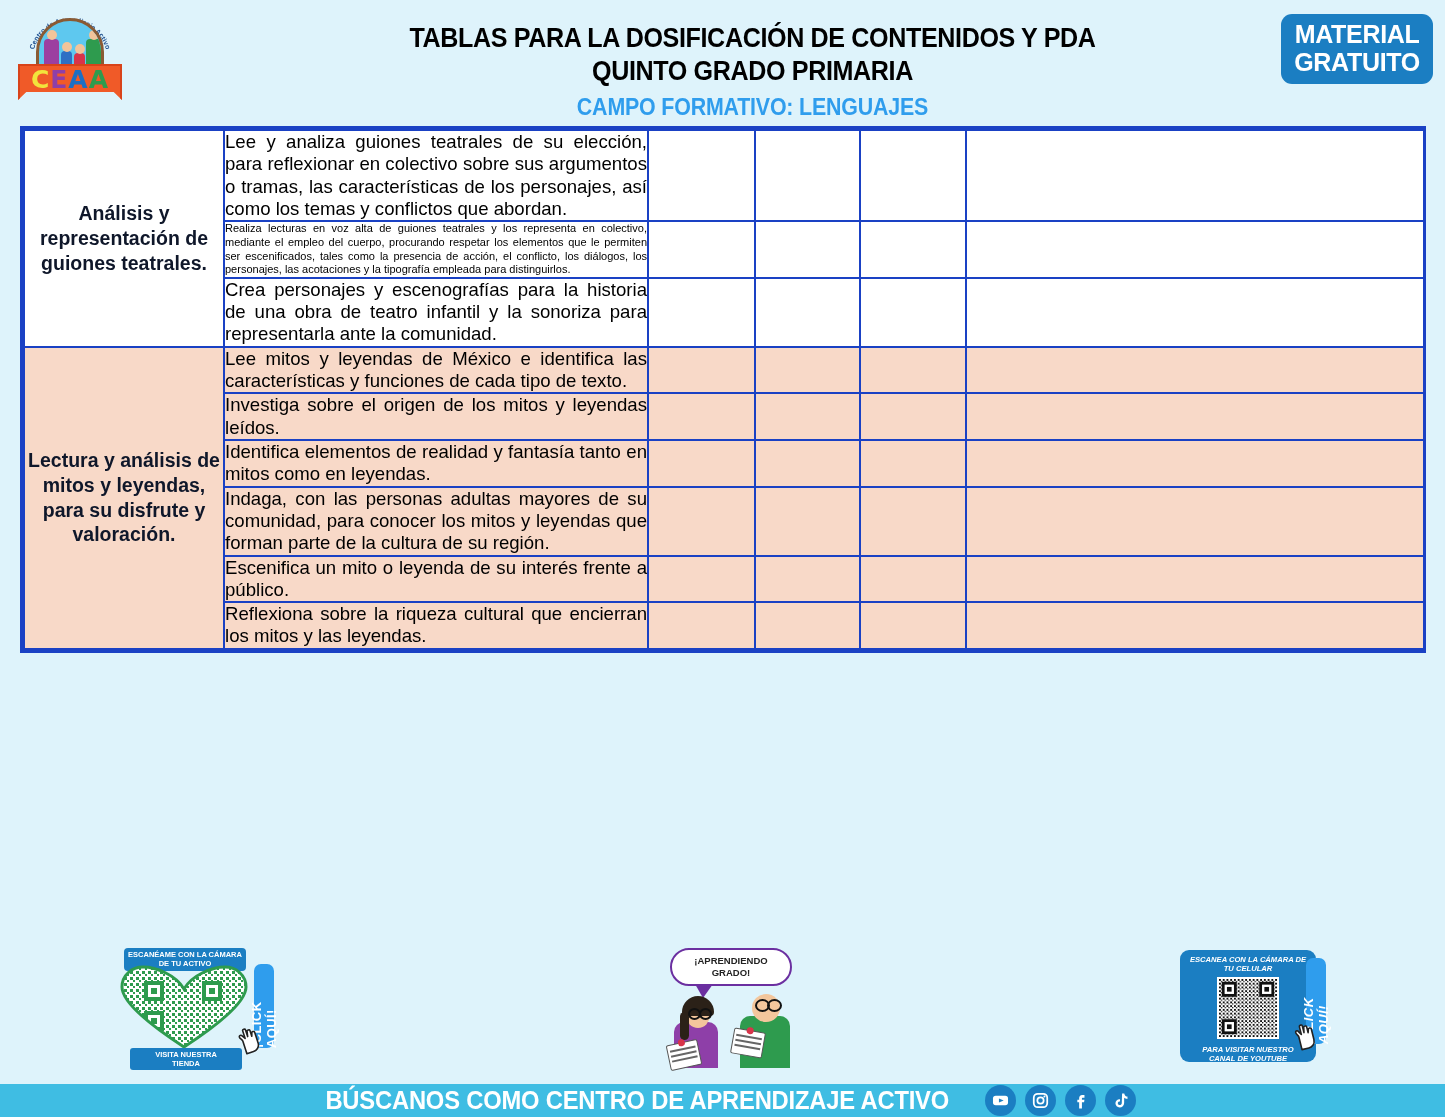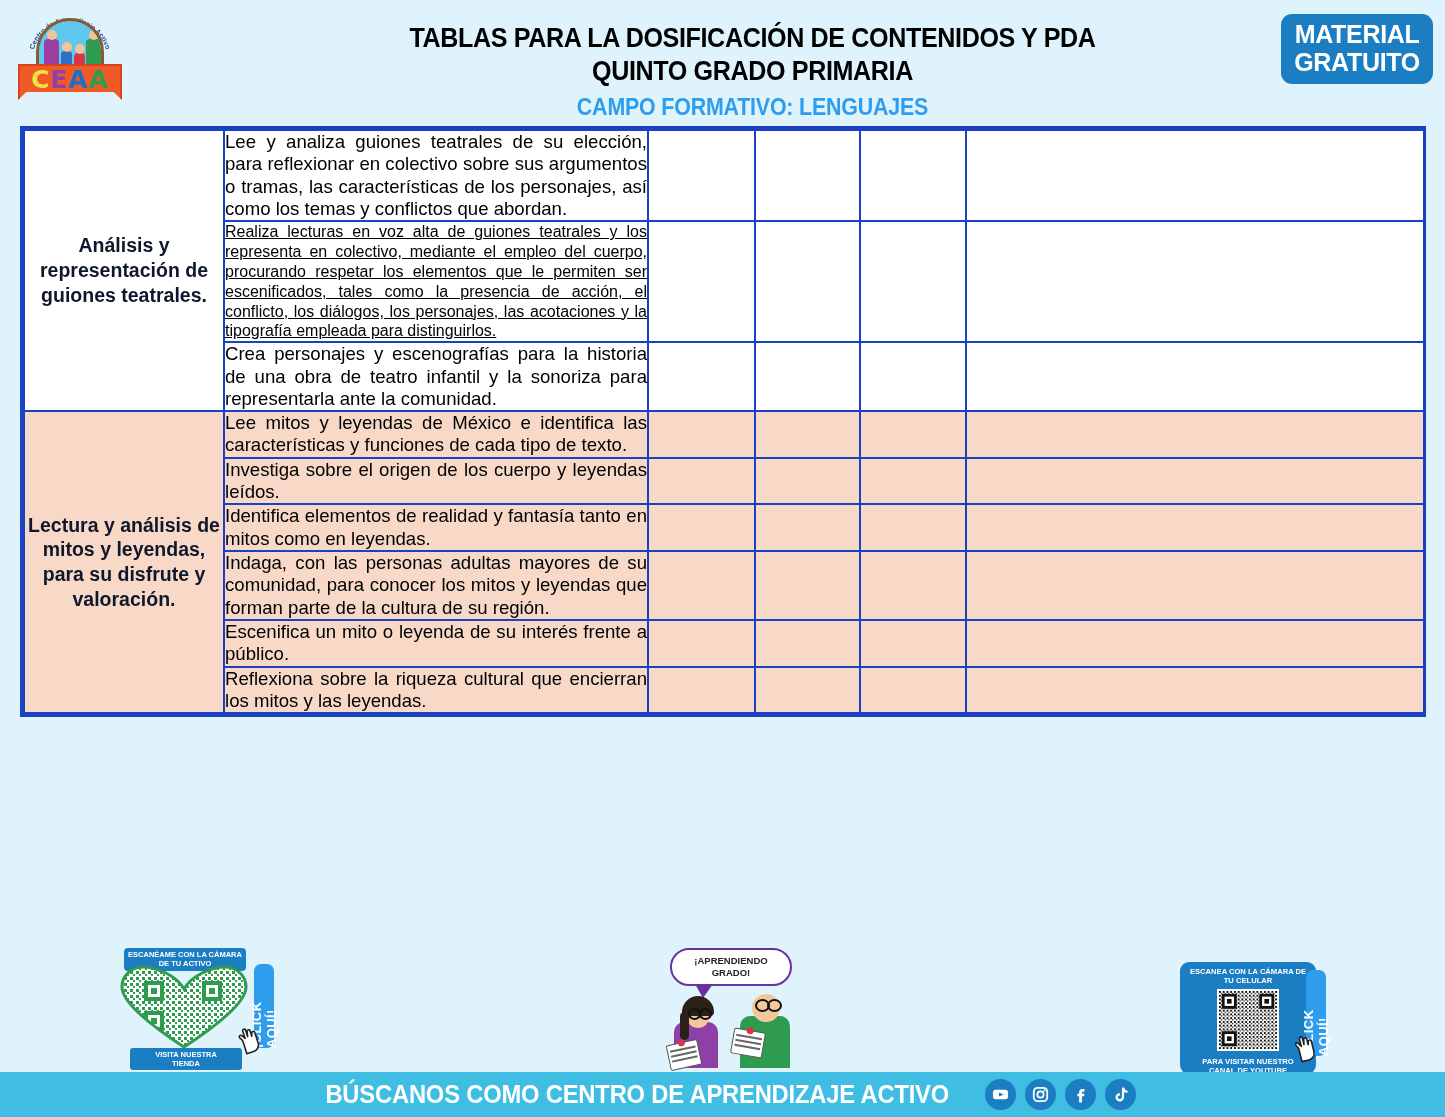--- a/index.html
+++ b/index.html
@@ -170,23 +170,22 @@
   td.pda {
     padding: 7px 8px 7px 6px;
     font-size: 18.6px;
     line-height: 1.2;
     text-align: justify;
     text-justify: inter-word;
     color: #000;
     vertical-align: top;
   }
   td.pda.small {
-    font-size: 16px;
+    font-size: 11px;
     line-height: 1.24;
-    text-decoration: underline;
   }
   td.blank { }
 
   .sec-white td { background: #ffffff; }
   .sec-peach td { background: #f8d9c8; }
 
   
   .footer-zone {
     position: absolute;
     left: 0;
@@ -353,23 +352,24 @@
     width: 7px;
     height: 7px;
     background: #d8344a;
     border-radius: 50%;
   }
 
   
   .qr-right {
     position: absolute;
     left: 1180px;
-    top: 16px;
+    top: 4px;
     width: 170px;
     height: 118px;
+    font-style: italic;
   }
   .qr-panel {
     position: absolute;
     left: 0;
     top: 2px;
     width: 136px;
     height: 112px;
     background: #1b7ec2;
     border-radius: 9px;
     box-sizing: border-box;
@@ -403,21 +403,21 @@
     height: 86px;
   }
   .hand.r { left: 108px; top: 74px; transform: rotate(-14deg); }
 
   
   .bottom-bar {
     position: absolute;
     left: 0;
     bottom: 0;
     width: 1445px;
-    height: 45px;
+    height: 33px;
     background: #3fbde3;
     display: flex;
     align-items: center;
     justify-content: center;
     gap: 12px;
   }
   .bottom-text {
     color: #fff;
     font-size: 25px;
     font-weight: bold;
@@ -519,21 +519,21 @@
         </tr>
         <tr class="sec-peach">
           <td class="topic" rowspan="6">Lectura y análisis de mitos y leyendas, para su disfrute y valoración.</td>
           <td class="pda">Lee mitos y leyendas de México e identifica las características y funciones de cada tipo de texto.</td>
           <td class="blank"></td>
           <td class="blank"></td>
           <td class="blank"></td>
           <td class="blank"></td>
         </tr>
         <tr class="sec-peach">
-          <td class="pda">Investiga sobre el origen de los cuerpo y leyendas leídos.</td>
+          <td class="pda">Investiga sobre el origen de los mitos y leyendas leídos.</td>
           <td class="blank"></td>
           <td class="blank"></td>
           <td class="blank"></td>
           <td class="blank"></td>
         </tr>
         <tr class="sec-peach">
           <td class="pda">Identifica elementos de realidad y fantasía tanto en mitos como en leyendas.</td>
           <td class="blank"></td>
           <td class="blank"></td>
           <td class="blank"></td>

